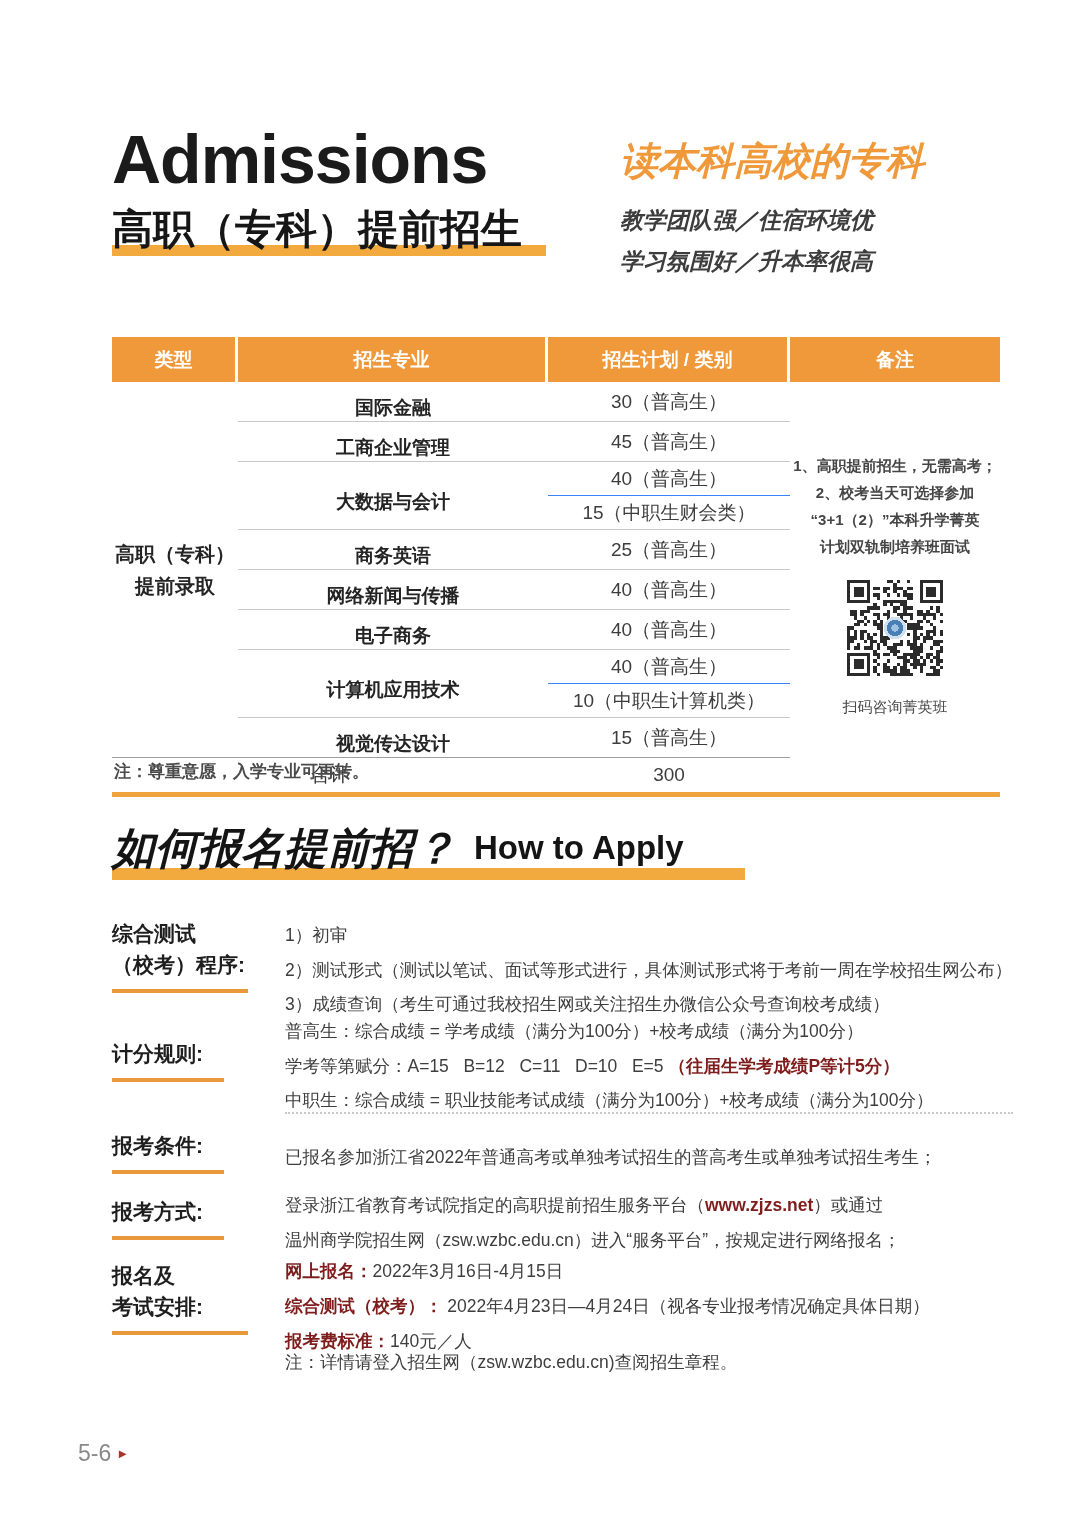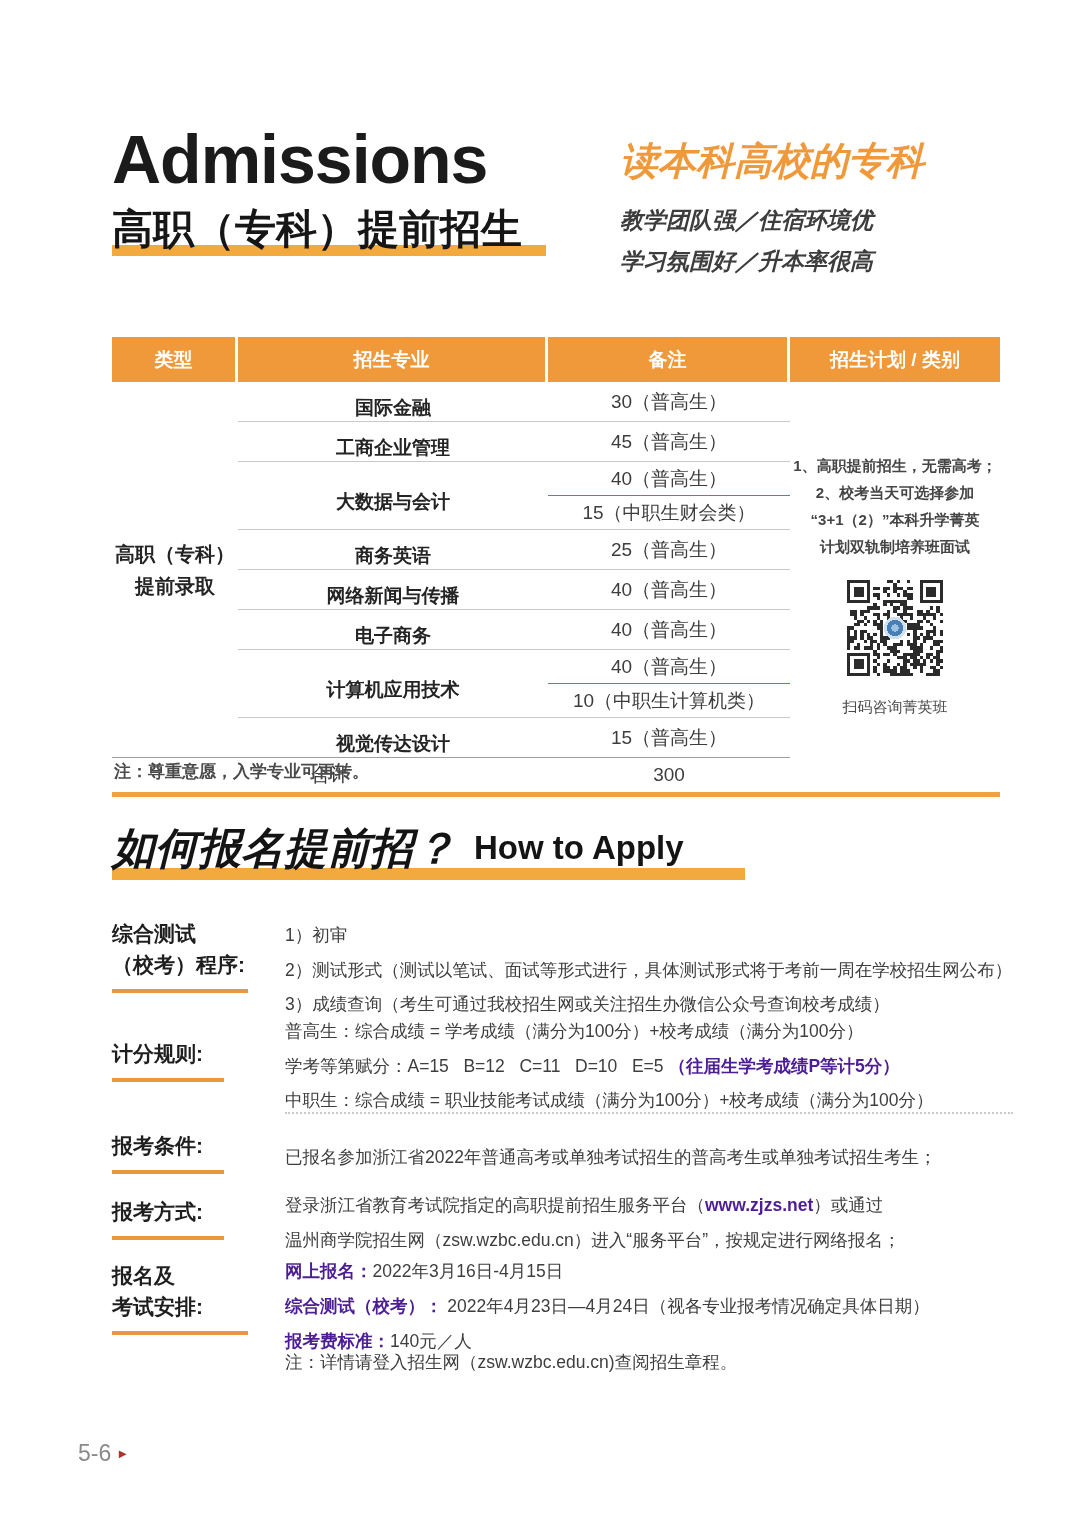--- a/index.html
+++ b/index.html
@@ -51,21 +51,21 @@
   .apply-bar{position:absolute;left:0;bottom:0;width:633px;height:12px;background:#F2A93E;}
   .apply-text{position:relative;z-index:1;display:flex;align-items:center;}
   .apply-cn{font-size:43px;font-weight:bold;font-style:italic;color:#141414;line-height:52px;}
   .apply-en{font-size:33px;font-weight:bold;color:#141414;margin-left:18px;}
   
   .sec{position:absolute;left:0;width:1080px;}
   .sec-label{position:absolute;left:112px;top:0;width:175px;font-size:21px;font-weight:bold;color:#1e1e1e;line-height:31px;}
   .sec-underline{height:4px;background:#E9993B;margin-top:9px;}
   .sec-body{position:absolute;left:285px;top:0;width:740px;font-size:17.5px;color:#3e3e3e;line-height:34.5px;}
   .pre{white-space:pre-wrap;}
-  .b{font-weight:bold;color:#4c1d95;}
+  .b{font-weight:bold;color:#7f1d1d;}
   .dotted-sep{position:absolute;left:285px;top:1112px;width:728px;border-top:2px dotted #c9c9c9;}
   .sched-note{position:absolute;left:285px;top:1350px;font-size:17.5px;color:#3e3e3e;}
   
   .page-num{position:absolute;left:78px;top:1440px;font-size:23px;color:#8a8a8a;display:flex;align-items:center;}
   .page-num .tri{color:#a9352b;font-size:13px;margin-left:5px;line-height:1;}
 </style>
 </head>
 <body>
 
 <div class="page">
@@ -80,22 +80,22 @@
     <div class="hdr-sub">
       <div>教学团队强／住宿环境优</div>
       <div>学习氛围好／升本率很高</div>
     </div>
   </div>
 
   <div class="table">
     <div class="t-head">
       <div class="th">类型</div>
       <div class="th">招生专业</div>
+      <div class="th">招生计划 / 类别</div>
       <div class="th">备注</div>
-      <div class="th">招生计划 / 类别</div>
     </div>
 
     <div class="t-body">
       <div class="t-col-type">
         <div>
           <div>高职（专科）</div>
           <div>提前录取</div>
         </div>
       </div>
 

